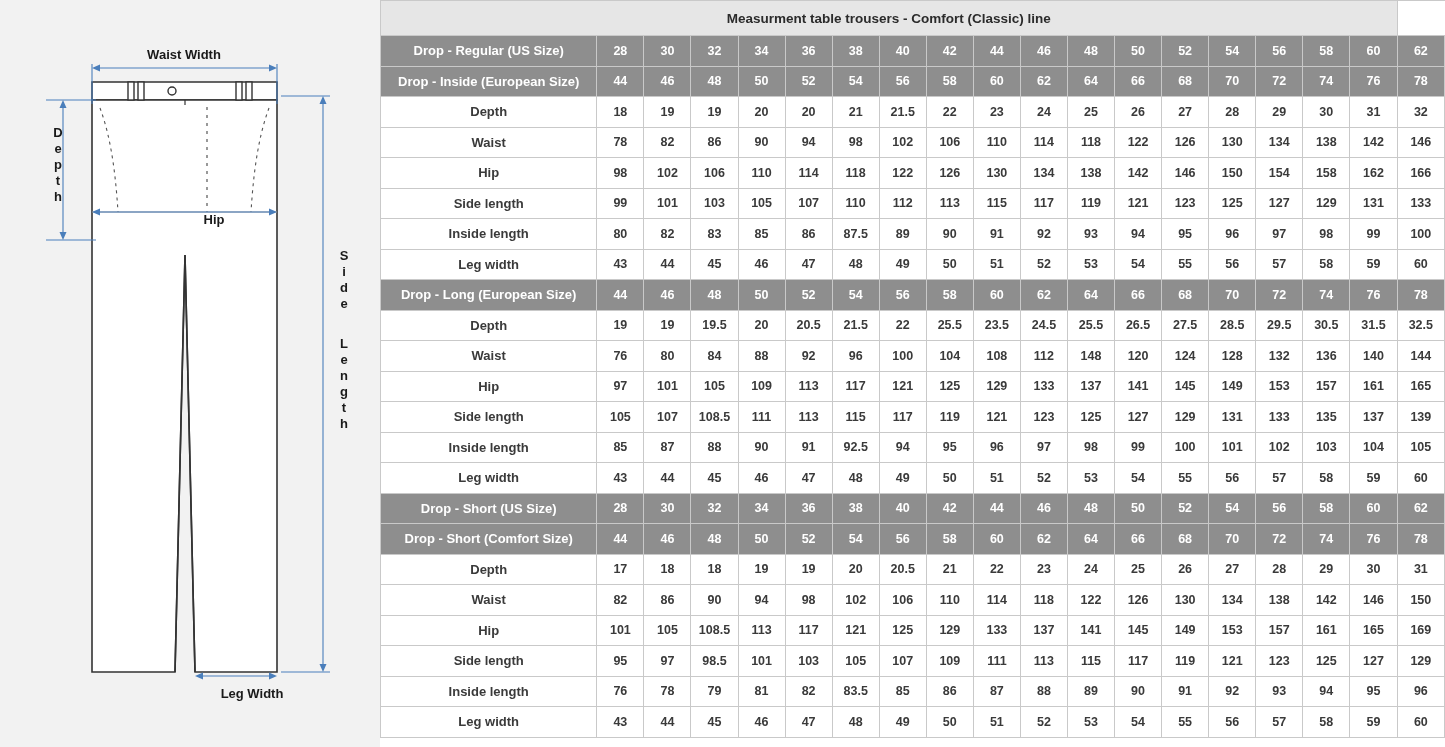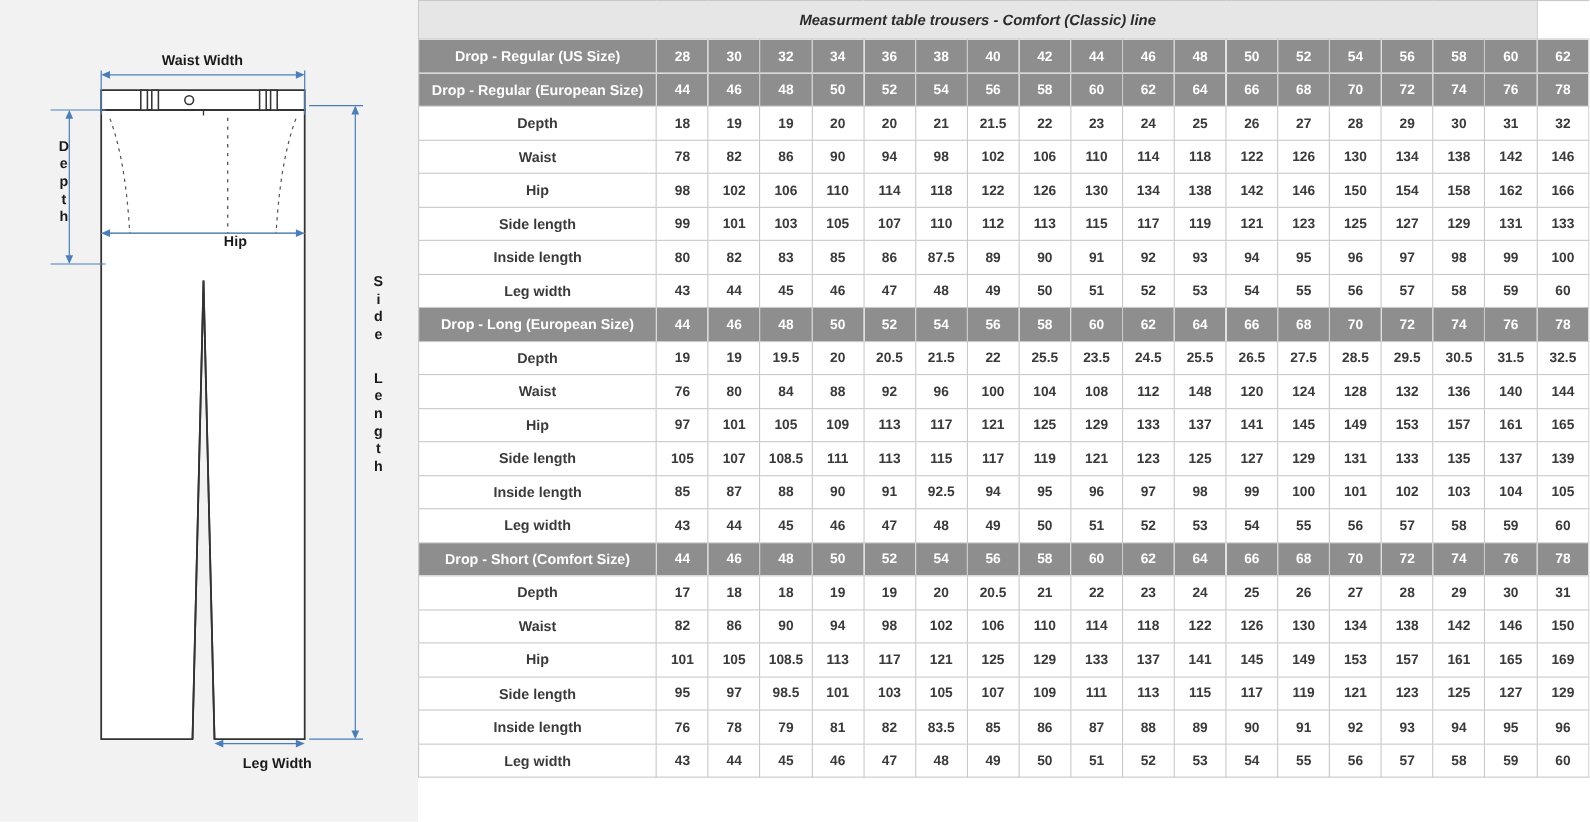--- a/index.html
+++ b/index.html
@@ -71,21 +71,20 @@
     white-space: nowrap;
     overflow: hidden;
   }
   table.msr th.title {
     background: #e6e6e6;
     color: #2b2b2b;
     font-size: 13.5px;
     font-weight: bold;
     height: 34px;
     border: 1px solid #c9c9c9;
-    font-style: italic;
   }
   td.rowlabel {
     background: #ffffff;
     color: #3a3a3a;
     font-weight: bold;
     font-size: 13px;
     width: 216px;
     margin-top: 48px;
   }
   tr.header-row td {
@@ -257,21 +256,21 @@
             <td class="val">48</td>
             <td class="val">50</td>
             <td class="val">52</td>
             <td class="val">54</td>
             <td class="val">56</td>
             <td class="val">58</td>
             <td class="val">60</td>
             <td class="val">62</td>
           </tr>
           <tr class="header-row">
-            <td class="rowlabel">Drop - Regular (European Size)</td>
+            <td class="rowlabel">Drop - Inside (European Size)</td>
             <td class="val">44</td>
             <td class="val">46</td>
             <td class="val">48</td>
             <td class="val">50</td>
             <td class="val">52</td>
             <td class="val">54</td>
             <td class="val">56</td>
             <td class="val">58</td>
             <td class="val">60</td>
             <td class="val">62</td>
@@ -551,20 +550,41 @@
             <td class="val">53</td>
             <td class="val">54</td>
             <td class="val">55</td>
             <td class="val">56</td>
             <td class="val">57</td>
             <td class="val">58</td>
             <td class="val">59</td>
             <td class="val">60</td>
           </tr>
           <tr class="header-row">
+            <td class="rowlabel">Drop - Short (US Size)</td>
+            <td class="val">28</td>
+            <td class="val">30</td>
+            <td class="val">32</td>
+            <td class="val">34</td>
+            <td class="val">36</td>
+            <td class="val">38</td>
+            <td class="val">40</td>
+            <td class="val">42</td>
+            <td class="val">44</td>
+            <td class="val">46</td>
+            <td class="val">48</td>
+            <td class="val">50</td>
+            <td class="val">52</td>
+            <td class="val">54</td>
+            <td class="val">56</td>
+            <td class="val">58</td>
+            <td class="val">60</td>
+            <td class="val">62</td>
+          </tr>
+          <tr class="header-row">
             <td class="rowlabel">Drop - Short (Comfort Size)</td>
             <td class="val">44</td>
             <td class="val">46</td>
             <td class="val">48</td>
             <td class="val">50</td>
             <td class="val">52</td>
             <td class="val">54</td>
             <td class="val">56</td>
             <td class="val">58</td>
             <td class="val">60</td>

